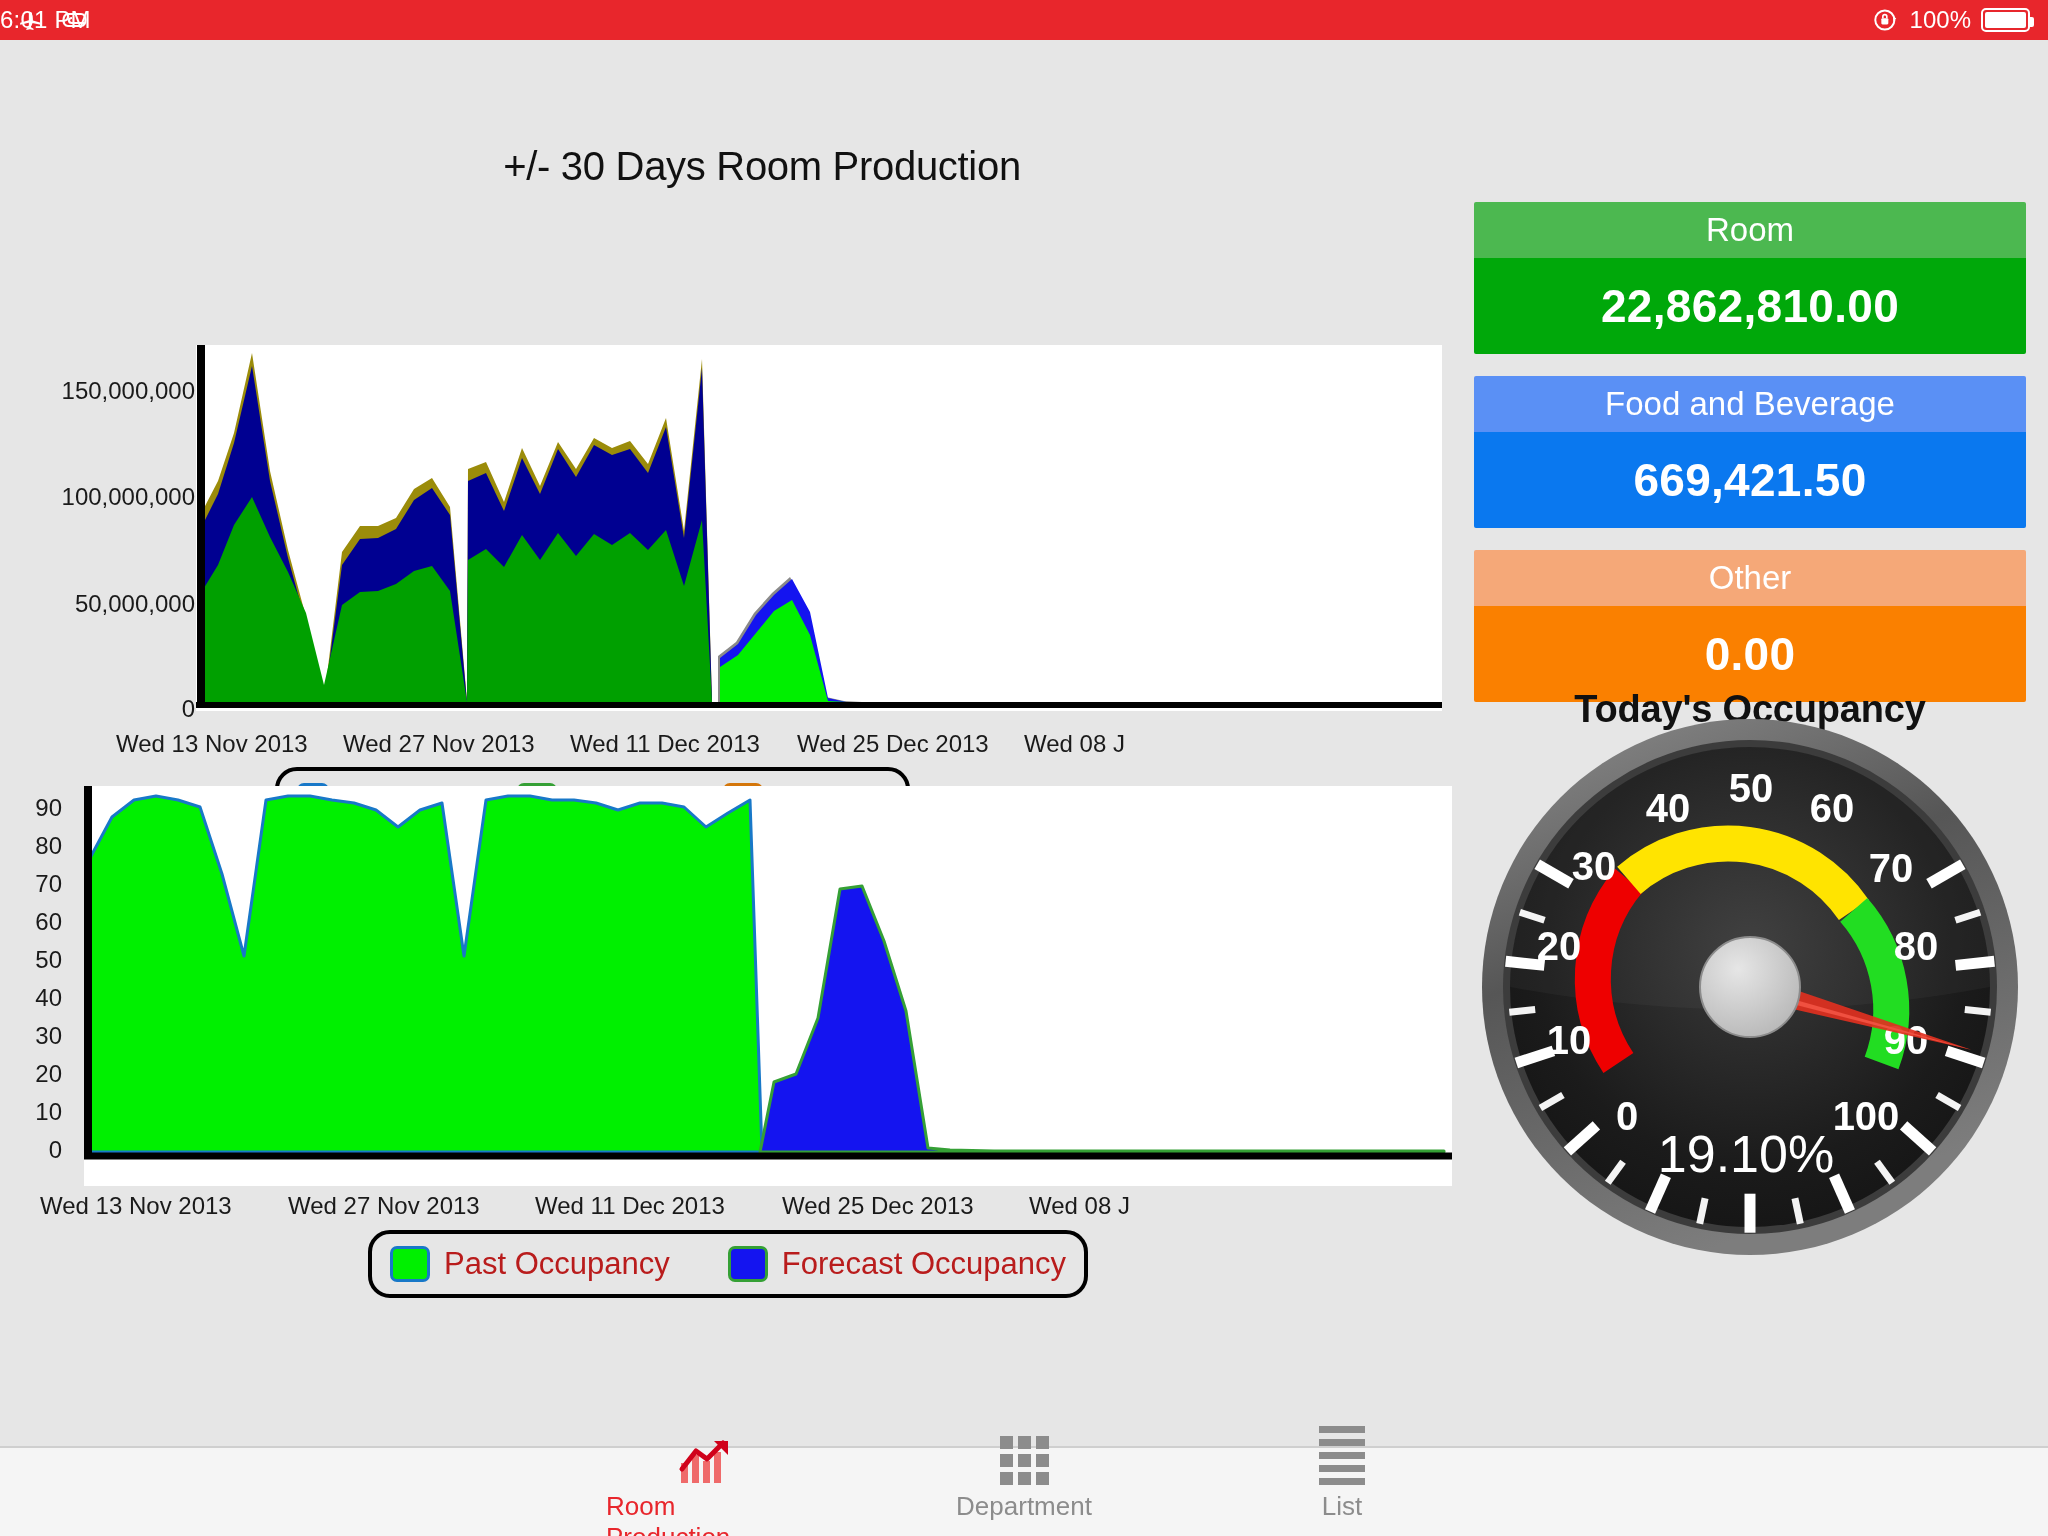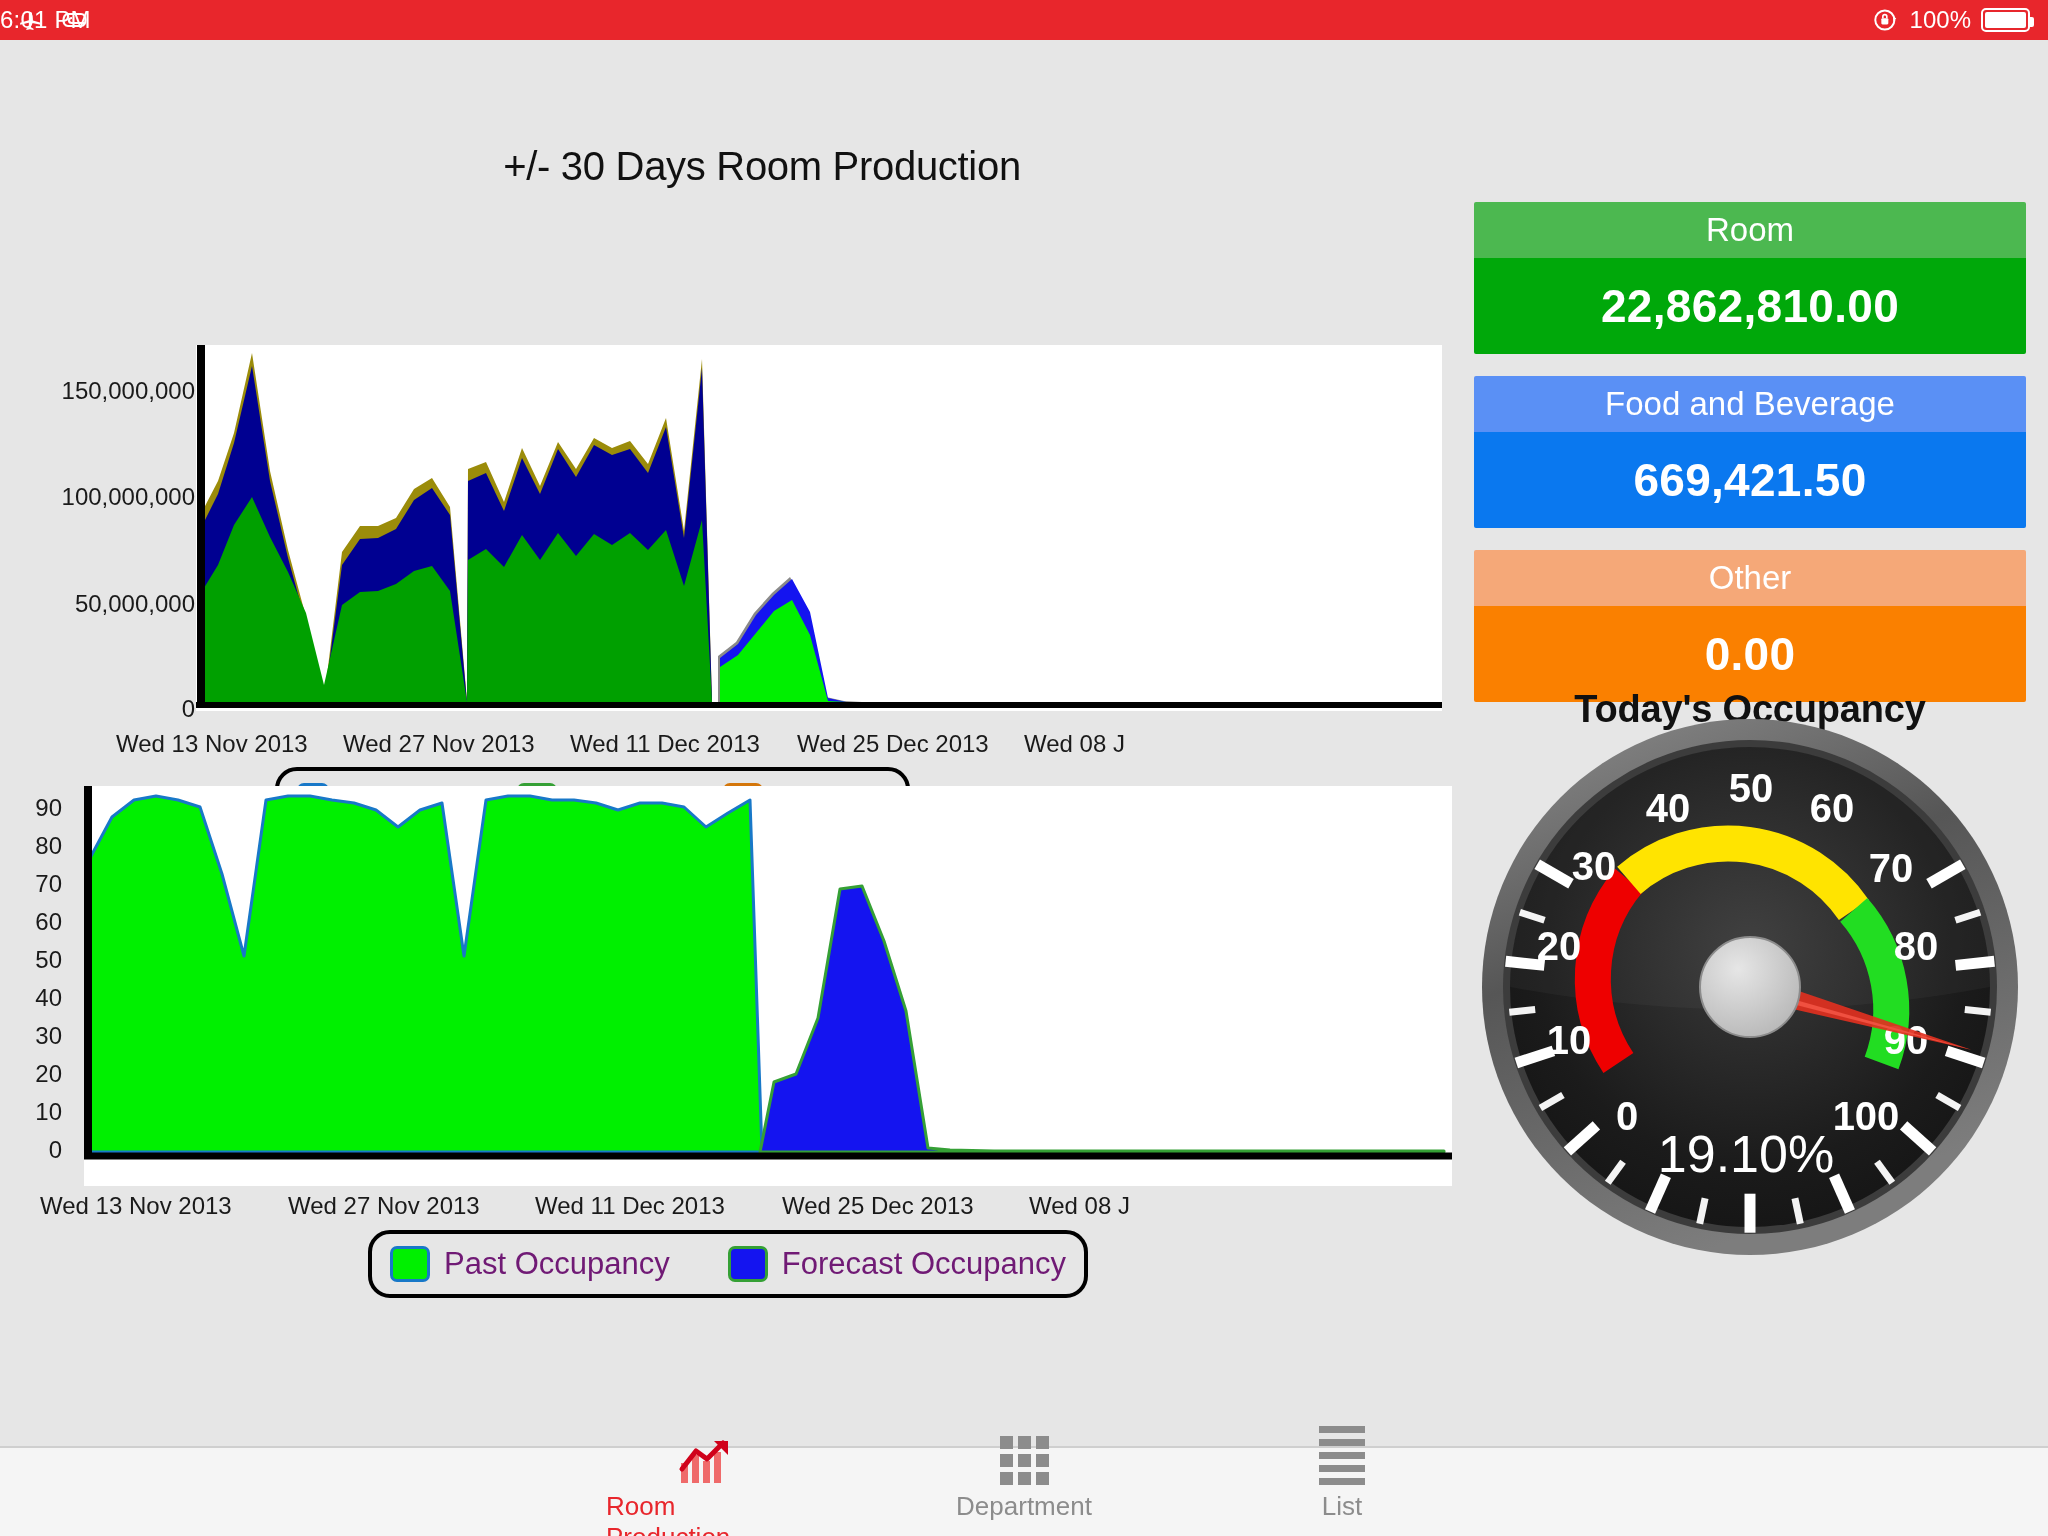--- a/index.html
+++ b/index.html
@@ -86,21 +86,21 @@
   .ylab { text-align: right; }
 
   .legend-box {
     position: absolute; border: 4px solid #000; border-radius: 22px;
     background: #e6e6e6; display: flex; flex-direction: column;
     padding: 12px 18px; gap: 6px;
   }
   .legend-row { display: flex; align-items: center; }
   .legend-item { display: flex; align-items: center; gap: 14px; }
   .lg-swatch { width: 40px; height: 36px; border-radius: 7px; border: 3px solid #555; }
-  .lg-text { font-size: 31px; color: #701a75; white-space: nowrap; }
+  .lg-text { font-size: 31px; color: #b91c1c; white-space: nowrap; }
 
   
   .right-col {
     position: absolute; left: 1452px; top: 0; width: 596px; height: 1316px;
     background: #e6e6e6;
   }
   .rc-heading {
     position: absolute; left: 0; width: 596px; text-align: center;
     font-size: 38px; font-weight: 600; color: #111; letter-spacing: -.2px;
   }

